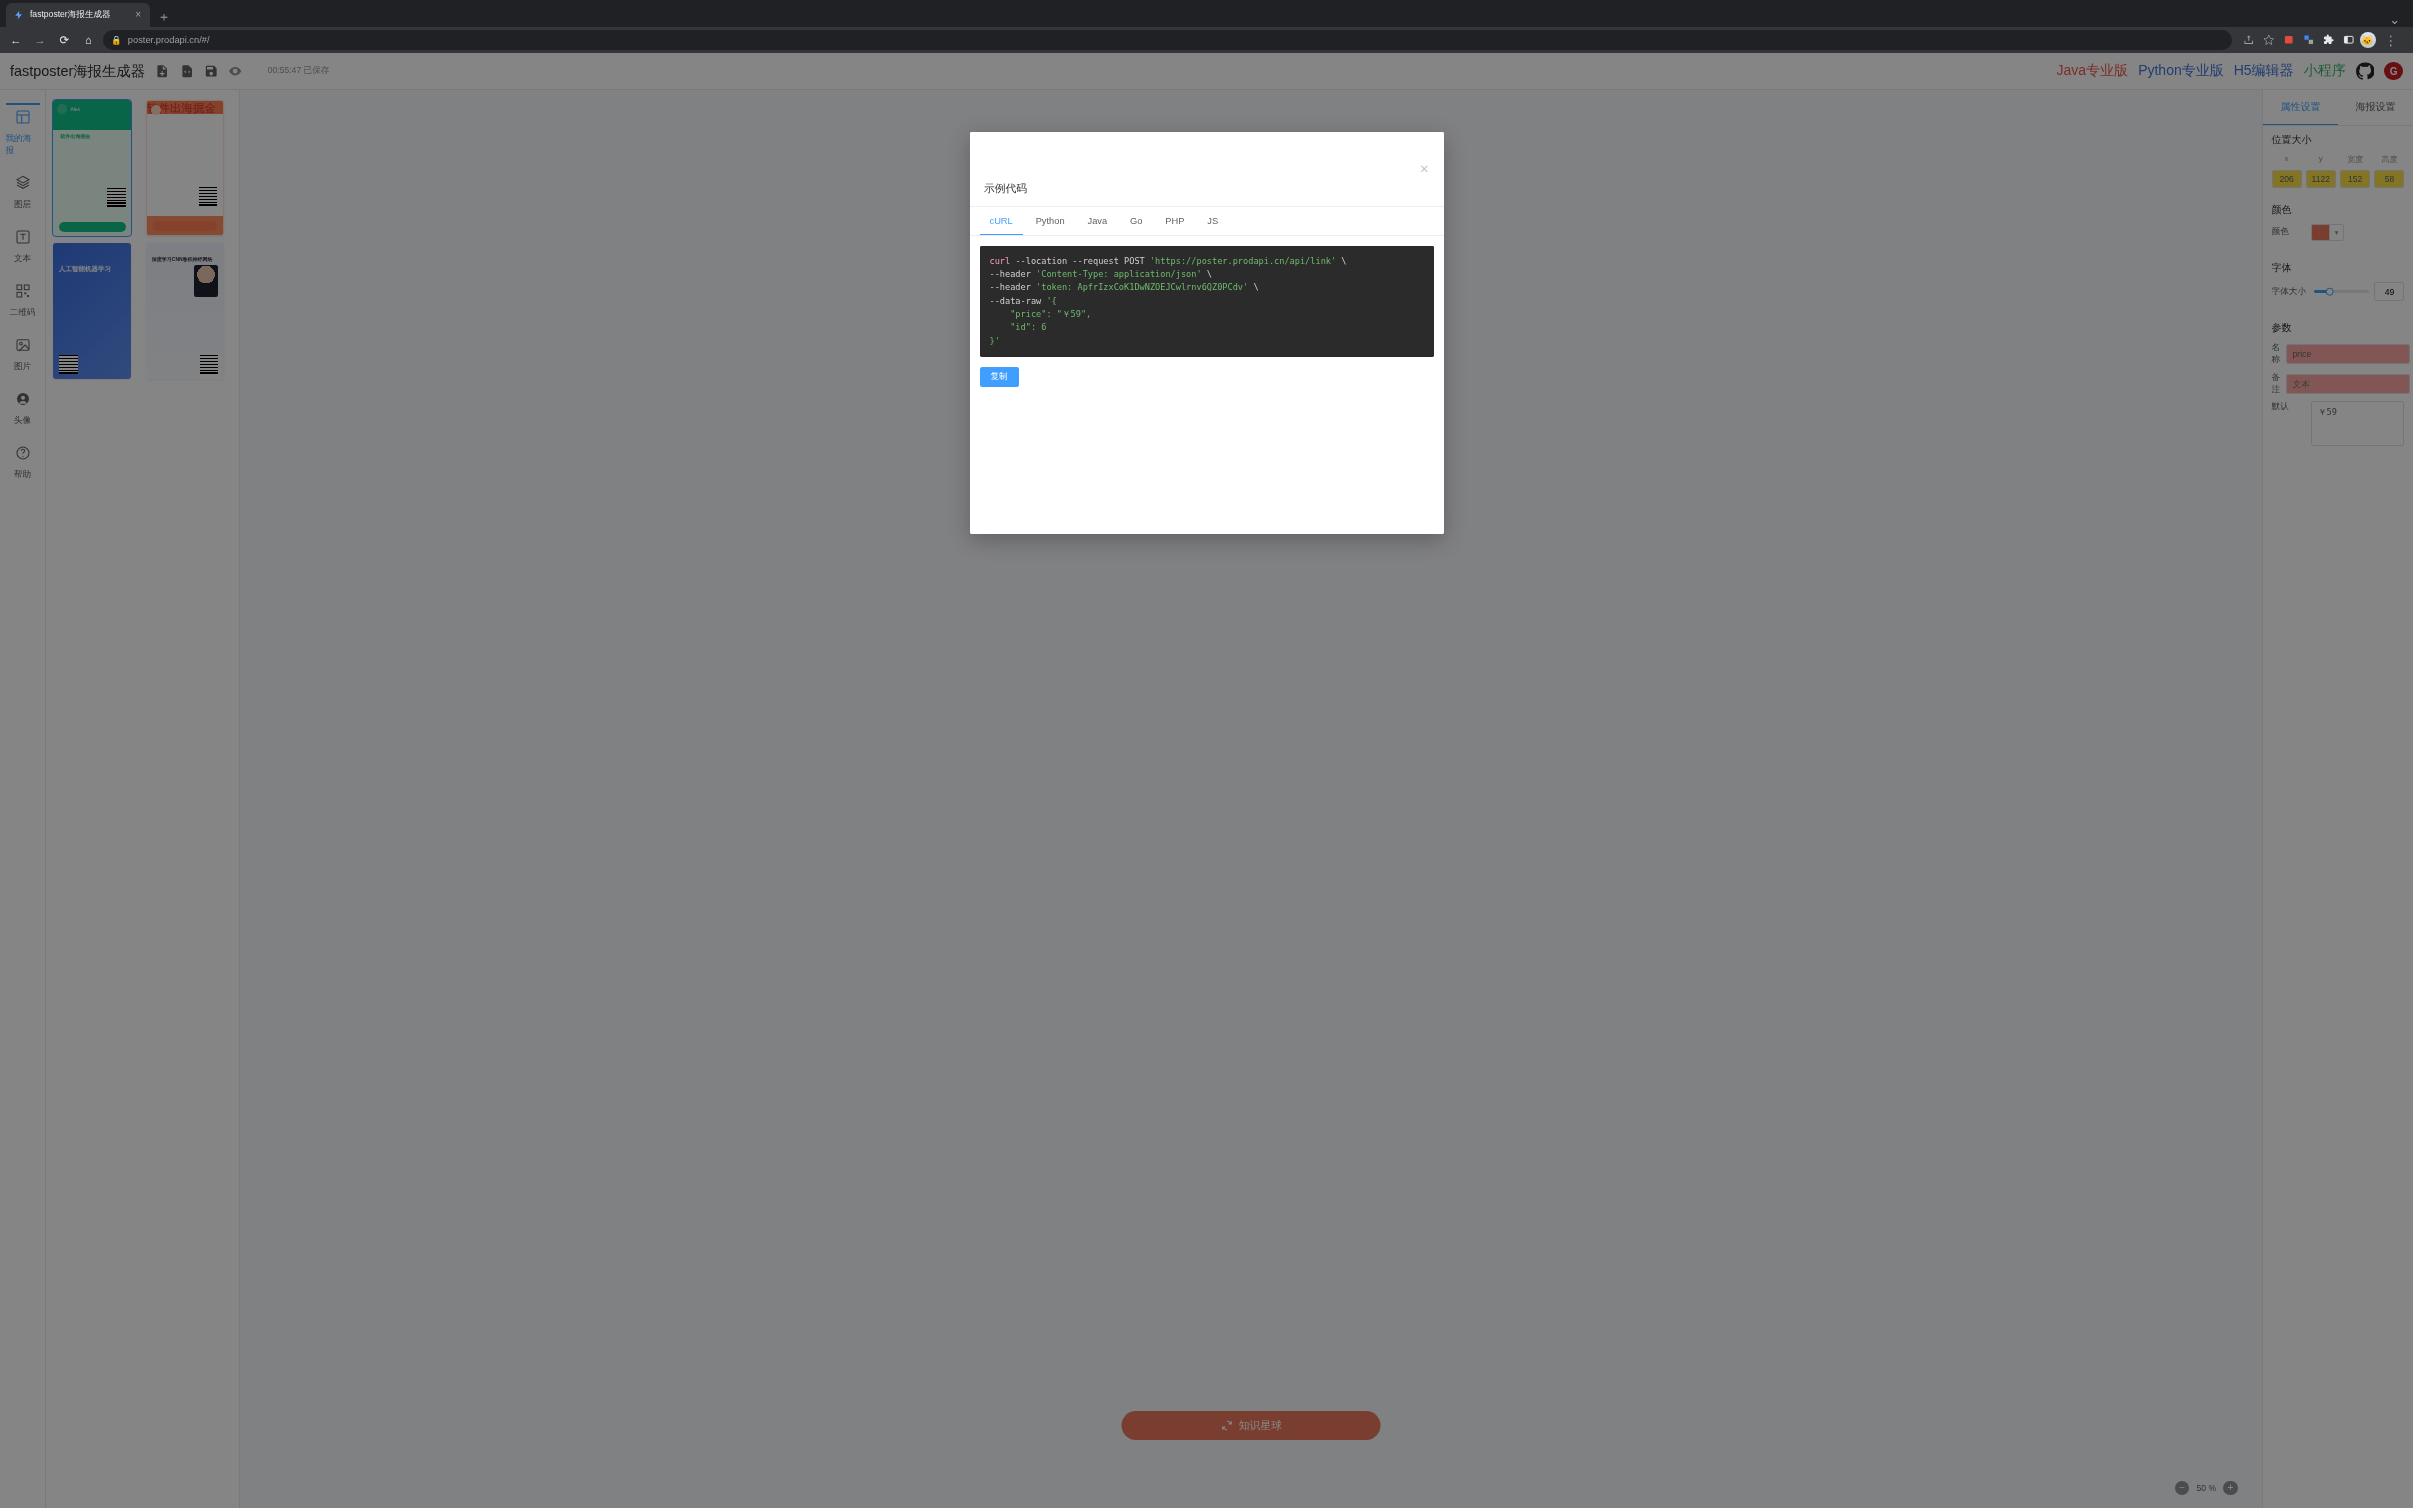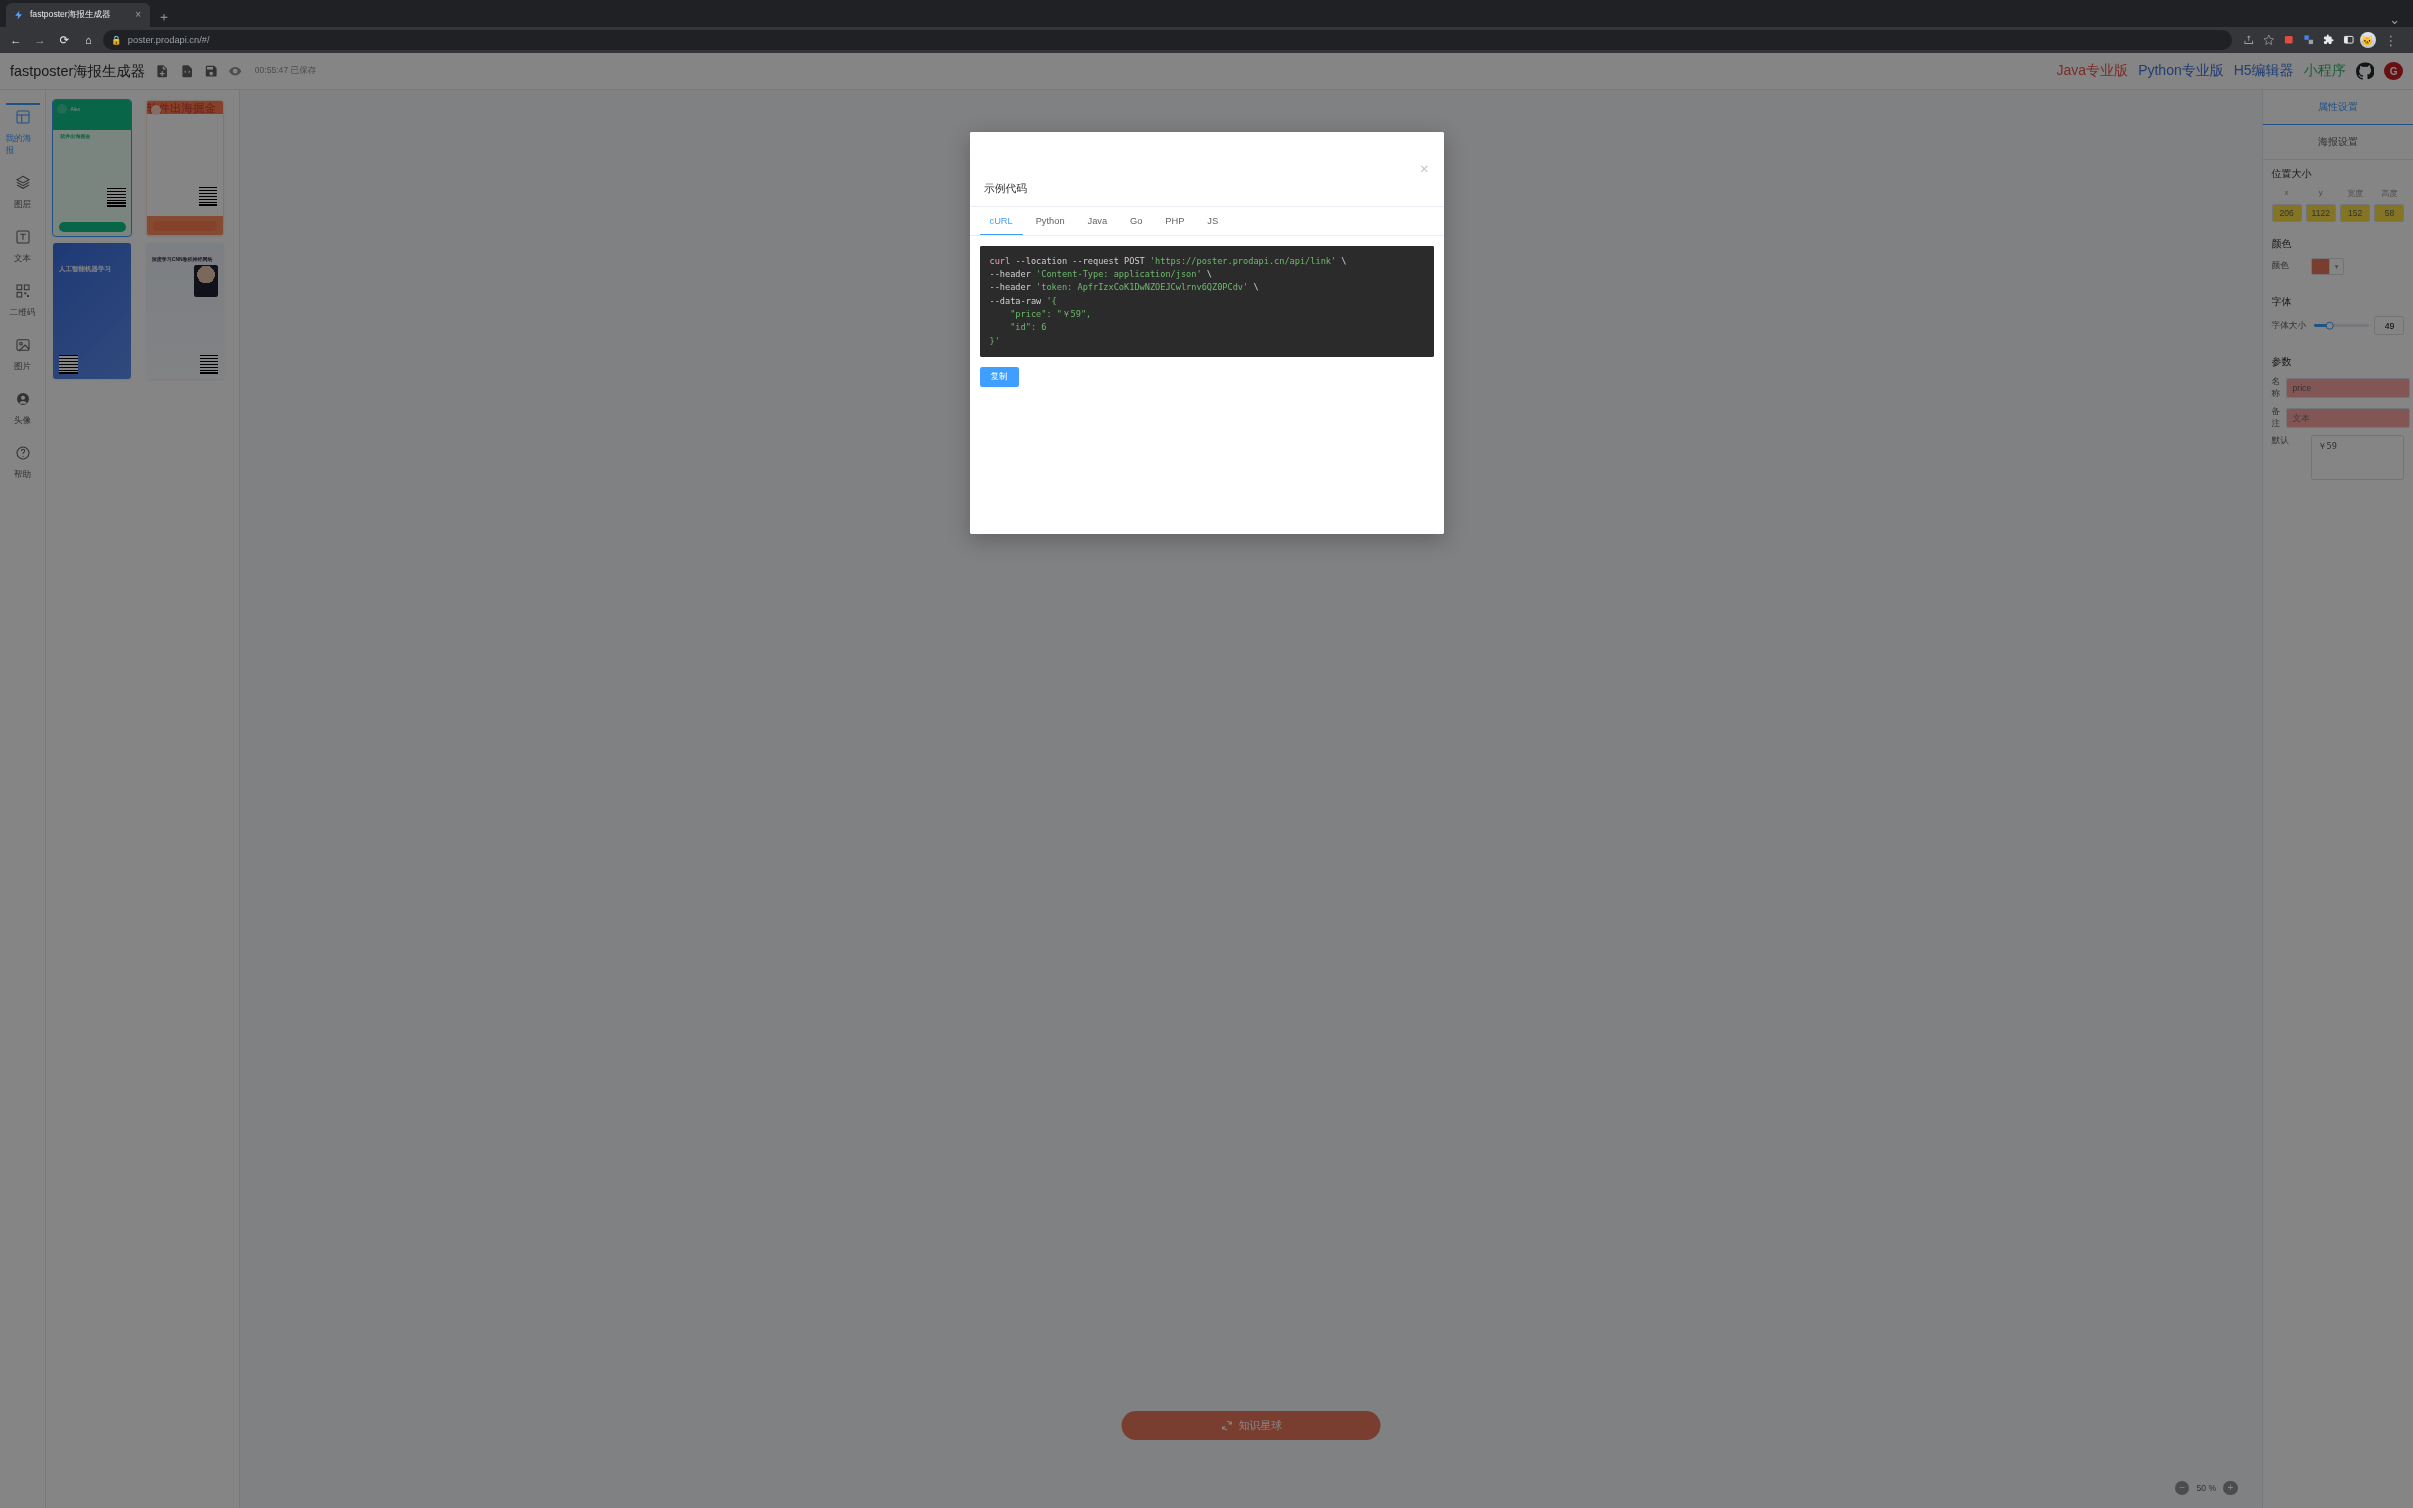--- a/index.html
+++ b/index.html
@@ -27,21 +27,21 @@
   .avatar .face { font-size:10px; }
   .dots { color:#9aa0a6; font-size:13px; padding:0 5.7px; cursor:pointer; }
 
   
   .viewport { flex:1; position:relative; background:#f5f7fa; overflow:hidden; }
 
   
   .app-header { height:37px; background:#fff; border-bottom:0.7px solid #e6e8eb; display:flex; align-items:center; padding:0 10px; gap:10px; }
   .app-title { font-size:14.4px; color:#303133; font-weight:500; }
   .hdr-icon { width:14.4px; height:14.4px; color:#606266; cursor:pointer; }
-  .hdr-status { color:#909399; font-size:8.6px; margin-left:2px; }
+  .hdr-status { color:#909399; font-size:8.6px; margin-left:15px; }
   .hdr-spacer { flex:1; }
   .hdr-link { font-size:14px; cursor:pointer; }
   .hdr-link.java { color:#e9594c; }
   .hdr-link.python { color:#4176d9; }
   .hdr-link.h5 { color:#4176d9; }
   .hdr-link.mini { color:#3cb371; }
   .repo-icon { width:18.7px; height:18.7px; display:flex; align-items:center; justify-content:center; color:#333; cursor:pointer; }
   .gitee { width:18.7px; height:18.7px; border-radius:50%; background:#c71d23; color:#fff; display:flex; align-items:center; justify-content:center; font-weight:700; font-size:10px; cursor:pointer; }
 
   
@@ -77,21 +77,21 @@
   .thumb.pale .portrait { position:absolute; right:5.7px; top:21.5px; width:24.4px; height:32px; background: radial-gradient(circle at 50% 30%, #e8c8b0 0 35%, #223 35% 100%); border-radius:2.2px; }
 
   
   .canvas-area { flex:1; position:relative; background:#f5f7fa; }
   .big-btn { position:absolute; left:50%; transform:translateX(-50%); bottom:68px; width:259px; height:29px; border-radius:14.4px; background:#e9785a; color:#fff; display:flex; align-items:center; justify-content:center; gap:5.7px; font-size:10.8px; cursor:pointer; }
   .zoom-ctrl { position:absolute; right:24.4px; bottom:13px; display:flex; align-items:center; gap:7.2px; font-size:8.6px; color:#606266; }
   .zoom-btn { width:14.4px; height:14.4px; border-radius:50%; background:#8e9196; color:#fff; display:flex; align-items:center; justify-content:center; font-size:10px; cursor:pointer; }
 
   
   .right-panel { width:151px; background:#fff; border-left:0.7px solid #e6e8eb; display:flex; flex-direction:column; font-size:8.6px; color:#606266; }
-  .rp-tabs { display:flex; border-bottom:0.7px solid #e6e8eb;flex-direction:column; }
+  .rp-tabs { display:flex; border-bottom:0.7px solid #e6e8eb; }
   .rp-tab { flex:1; text-align:center; padding:10px 0; cursor:pointer; font-size:10px; color:#606266; }
   .rp-tab.active { color:#409eff; border-bottom:1.4px solid #409eff; }
   .rp-section { padding:7.2px 8.6px; }
   .rp-h { font-size:10px; color:#303133; margin-bottom:7.2px; font-weight:500; }
   .pos-grid { display:grid; grid-template-columns: repeat(4,1fr); gap:4.3px; text-align:center; }
   .pos-grid .lbl { font-size:8px; color:#909399; }
   .pos-grid input { width:100%; height:18.7px; border:0.7px solid #dcdfe6; border-radius:2.2px; text-align:center; font-size:8.6px; background:#fde047; color:#606266; }
   .row { display:flex; align-items:center; gap:5.7px; margin-bottom:5.7px; }
   .row .k { width:34px; font-size:8.6px;}
   .color-swatch { width:18.7px; height:17px; background:#e9785a; border:0.7px solid #dcdfe6; border-radius:2.2px 0 0 2.2px; }

